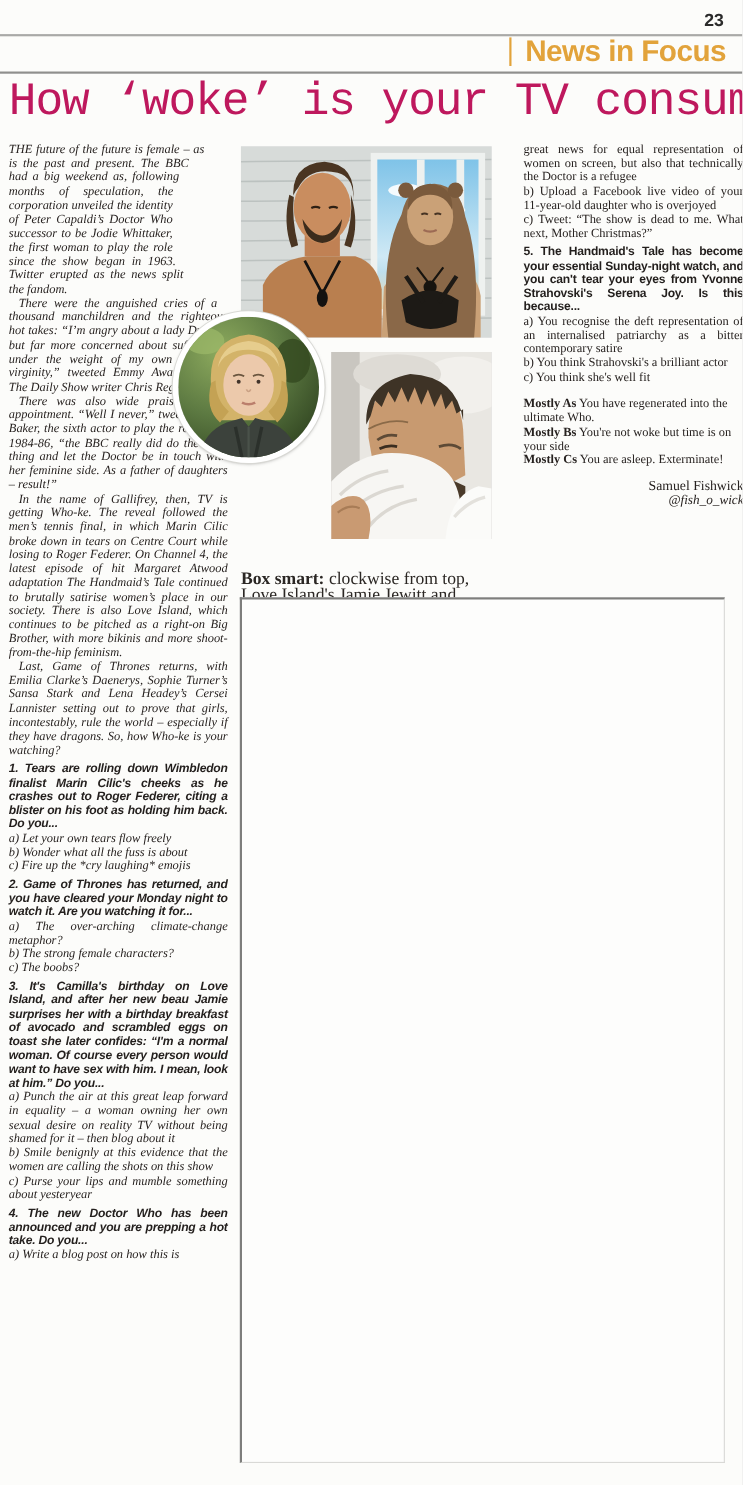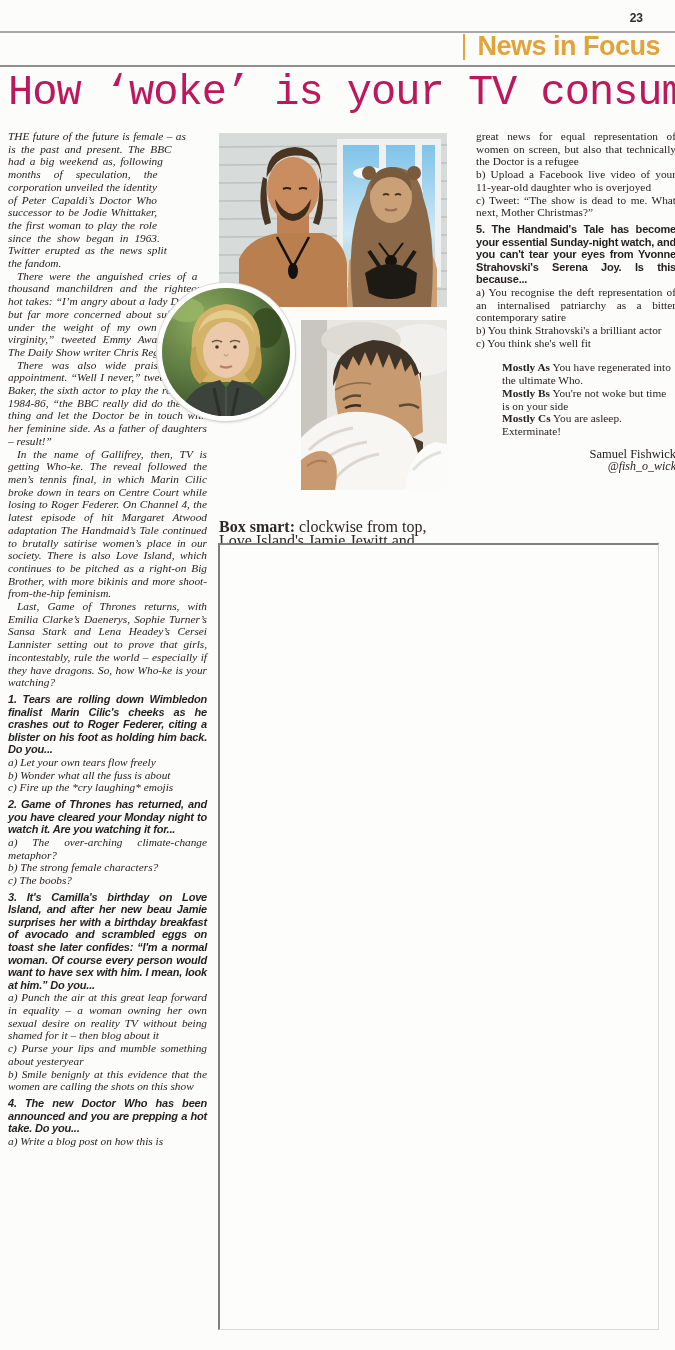--- a/index.html
+++ b/index.html
@@ -2,43 +2,43 @@
 <html><head>
 <meta charset="utf-8">
 <style>
   html,body{margin:0;padding:0;background:#e9e9e7;}
   .page{
     position:relative;width:675px;height:1350px;margin:0 auto;
     background:#fcfcfa;overflow:hidden;
     font-family:"Liberation Serif", serif;color:#272220;
   }
   
-  .pagenum{position:absolute;top:11px;right:32px;font-family:"Liberation Sans",sans-serif;
-    font-weight:bold;font-size:12px;color:#2b2b2b;}
+  .pagenum{position:absolute;top:11px;right:17px;font-family:"Liberation Sans",sans-serif;
+    font-weight:bold;font-size:16px;color:#2b2b2b;}
   .rule{position:absolute;left:0;width:675px;background:#a9a9a7;}
   .rule.r1{top:31px;height:2px;}
   .rule.r2{top:65px;height:2px;background:#8f8f8d;}
   .section-band{position:absolute;top:33px;right:15px;display:flex;align-items:flex-end;text-align:center;}
   .section-bar{width:2px;height:26px;background:#e2a33b;margin-right:12px;}
   .section-title{font-family:"Liberation Sans",sans-serif;font-size:27px;line-height:27px;
     color:#e2a33b;font-weight:600;letter-spacing:-0.5px;}
   h1.headline{position:absolute;left:8px;top:70px;width:660px;margin:0;
     font-family:Liberation Mono, monospace;font-weight:500;font-size:42px;line-height:46px;
     letter-spacing:-1px;color:#be185d;white-space:nowrap;}
   
   .col{position:absolute;top:130px;font-size:11.3px;line-height:12.7px;}
   .col1{left:8px;width:199px;font-style:italic;}
   .col3{left:476px;width:200px;}
   .col p{margin:0;text-align:justify;}
   .col p.ind{text-indent:9px;}
   .serif-opt{margin:0;text-align:left;}
   .quiz-head{font-family:"Liberation Sans",sans-serif;font-weight:bold;
     font-size:11px;line-height:12.6px;letter-spacing:-0.2px;color:#231f1d;margin:0;text-align:left;}
   .quiz-block{margin-top:4px;}
-  .results{margin-top:12px;margin-left:26px;}
+  .results{margin-top:12px;}
   .results div{text-align:left;}
   .b{font-weight:bold;}
   .byline{margin-top:10px;text-align:right;}
   .byline .name{font-weight:normal;font-size:12.5px;}
   .byline .handle{font-style:italic;font-size:12px;}
   
   .circle-spacer{float:right;width:50px;height:140px;margin-top:150px;
     shape-outside:circle(70px at 70px 73px);shape-margin:3px;}
   
   .photo{position:absolute;overflow:hidden;background:#ddd;}
@@ -87,22 +87,22 @@
     <div class="quiz-block">
       <p class="quiz-head">2. Game of Thrones has returned, and you have cleared your Monday night to watch it. Are you watching it for...</p>
       <p class="serif-opt">a) The over-arching climate-change metaphor?</p>
       <p class="serif-opt">b) The strong female characters?</p>
       <p class="serif-opt">c) The boobs?</p>
     </div>
 
     <div class="quiz-block">
       <p class="quiz-head">3. It's Camilla's birthday on Love Island, and after her new beau Jamie surprises her with a birthday breakfast of avocado and scrambled eggs on toast she later confides: “I'm a normal woman. Of course every person would want to have sex with him. I mean, look at him.” Do you...</p>
       <p class="serif-opt">a) Punch the air at this great leap forward in equality – a woman owning her own sexual desire on reality TV without being shamed for it – then blog about it</p>
+      <p class="serif-opt">b) Smile benignly at this evidence that the women are calling the shots on this show</p>
       <p class="serif-opt">c) Purse your lips and mumble something about yesteryear</p>
-      <p class="serif-opt">b) Smile benignly at this evidence that the women are calling the shots on this show</p>
     </div>
 
     <div class="quiz-block">
       <p class="quiz-head">4. The new Doctor Who has been announced and you are prepping a hot take. Do you...</p>
       <p class="serif-opt">a) Write a blog post on how this is</p>
     </div>
   </div>
 
   <figure class="photo photo-couple" style="margin:0" aria-label="Love Island's Jamie Jewitt and Camilla Thurlow sitting in front of a beach-hut wall">
     <svg width="228" height="174" viewBox="0 0 228 174">

